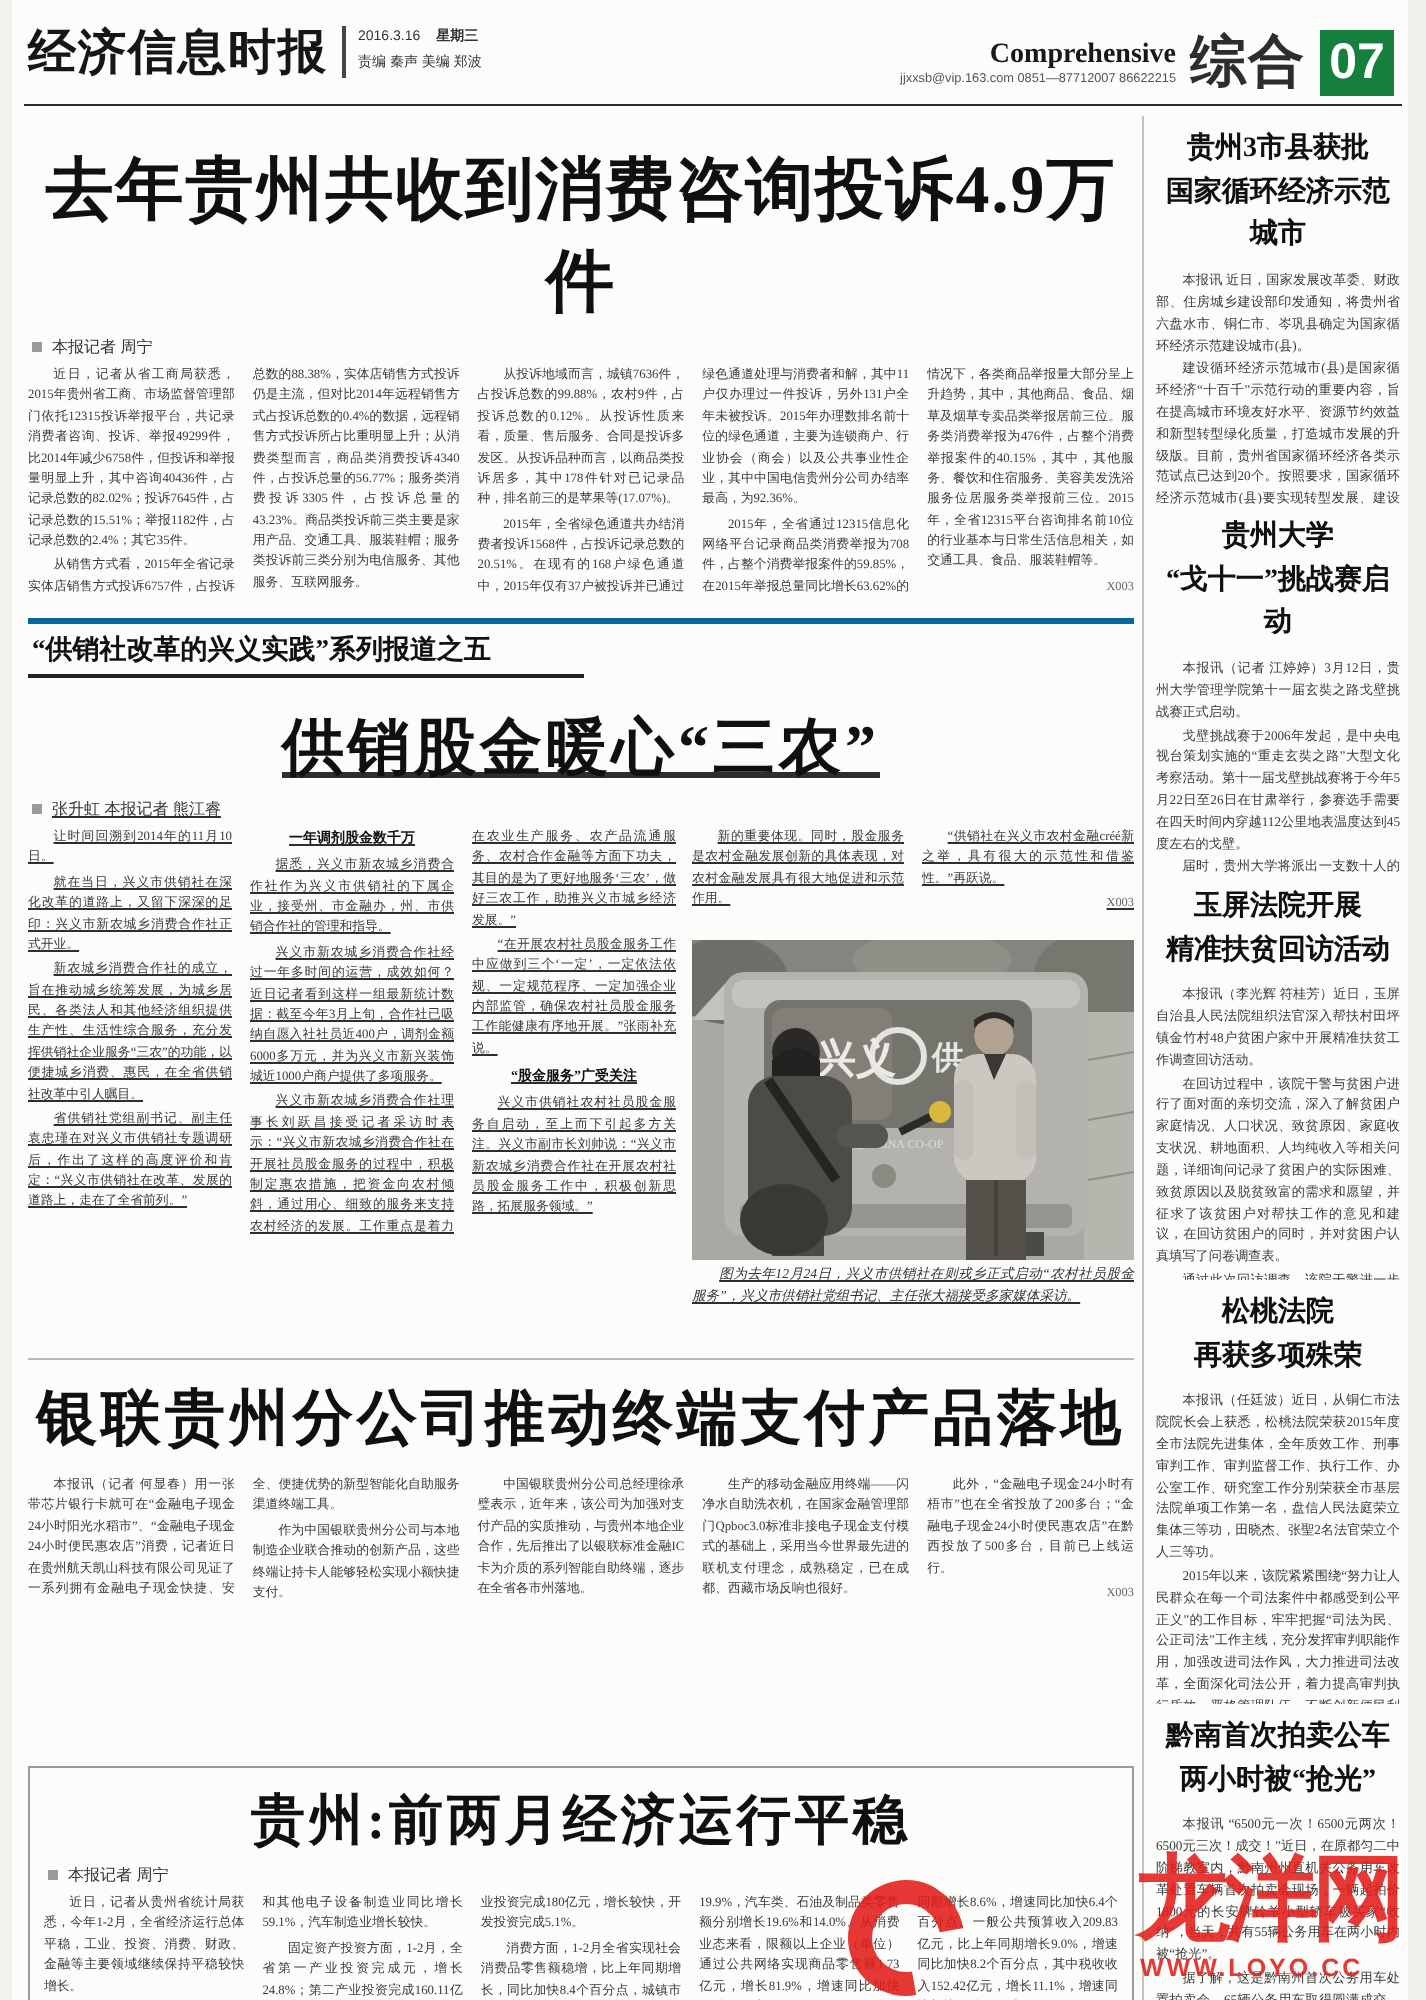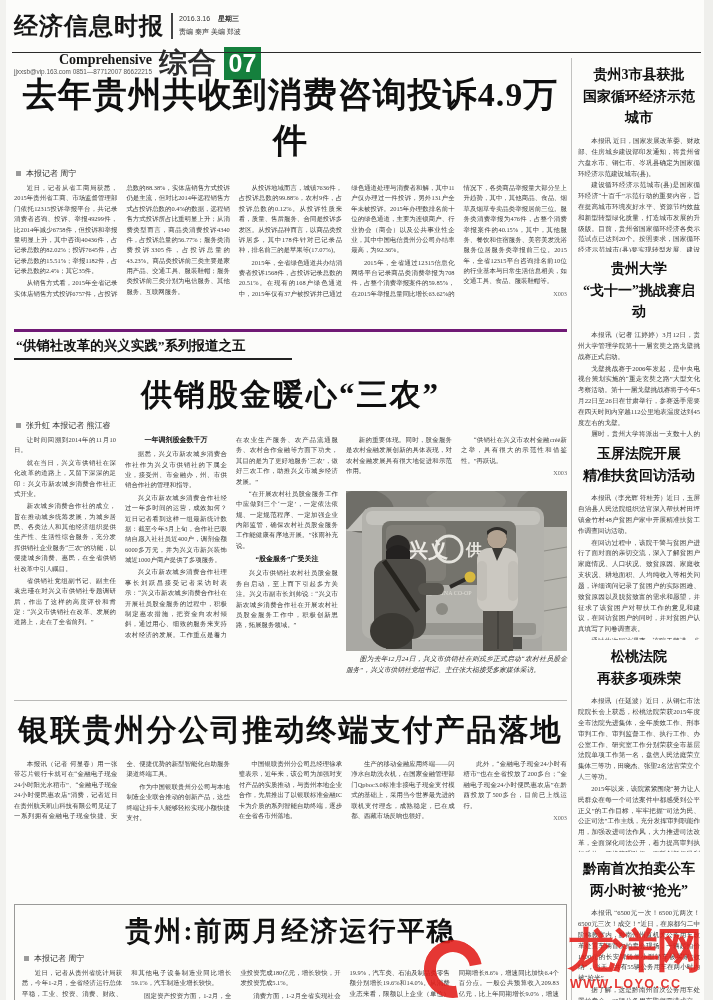--- a/index.html
+++ b/index.html
@@ -2,21 +2,21 @@
 <html><head>
 <meta charset="utf-8">
 <style>
   html,body{margin:0;padding:0;background:#e9e9e6;}
   .paper{position:relative;width:713px;height:1000px;margin:0 auto;background:#fcfcfa;overflow:hidden;
          font-family:"Liberation Serif","DejaVu Serif",serif;color:#2e2e2e;}
   .paper::after{content:"";position:absolute;right:0;top:0;width:9px;height:100%;background:#efefec;}
   .paper::before{content:"";position:absolute;left:0;top:0;width:6px;height:100%;background:#f2f2ef;z-index:5;}
 
   
-  .hdr{position:absolute;left:14px;top:10px;right:16px;height:40px;display:flex;justify-content:space-between;align-items:flex-start;flex-direction:column;}
+  .hdr{position:absolute;left:14px;top:10px;right:16px;height:40px;display:flex;justify-content:space-between;align-items:flex-start;}
   .hdr-left{display:flex;align-items:center;gap:7px;}
   .masthead{font-size:24px;font-weight:900;letter-spacing:1px;color:#161616;}
   .hdr-meta{border-left:2px solid #444;padding-left:6px;font-size:7px;line-height:1.8;color:#333;
             font-family:"Liberation Sans","DejaVu Sans",sans-serif;}
   .hdr-right{display:flex;align-items:center;gap:7px;margin-top:2px;}
   .hdr-right .en{text-align:right;}
   .hdr-right .comp{font-weight:900;font-size:14px;color:#181818;}
   .hdr-right .contact{font-size:6.4px;color:#555;font-family:"Liberation Sans","DejaVu Sans",sans-serif;}
   .section-cn{font-size:28px;font-weight:900;color:#2d2d2d;letter-spacing:1px;}
   .page-box{width:37px;height:33px;background:#15803d;color:#fff;font-size:25px;font-weight:900;
@@ -34,21 +34,21 @@
   .byline .sq{display:inline-block;width:5px;height:5px;background:#9a9a9a;margin-right:5px;}
   .bodytext{font-size:6.4px;line-height:1.62;text-align:justify;color:#3a3a3a;column-gap:9px;overflow:hidden;}
   .bodytext p.para{margin:0 0 2px;text-indent:2em;}
   .bodytext p.col-subhead{margin:3px 0;text-indent:0;text-align:center;font-weight:bold;font-size:7px;color:#111;}
   .bodytext p.endmark{margin:0;text-indent:0;text-align:right;color:#666;font-size:6.2px;}
 
   
   .art1-headline{font-size:34px;letter-spacing:1px;margin-top:14px;}
   .art1-body{height:122px;column-count:5;}
 
-  .sect2{margin-top:24px;border-top:3px solid #701a75;padding-top:4px;}
+  .sect2{margin-top:4px;border-top:3px solid #0369a1;padding-top:4px;text-decoration:underline;}
   .kicker{display:inline-block;font-weight:900;font-size:13.5px;color:#111;border-bottom:2px solid #222;
           padding:0 46px 3px 2px;}
   .art2-headline{font-size:31px;letter-spacing:2px;margin:14px 0 2px;}
   .art2-cols{display:flex;gap:8px;margin-top:2px;}
   .art2-left{width:324px;height:258px;column-count:3;}
   .art2-right{width:221px;}
   .art2-right-top{height:53px;column-count:2;margin-bottom:3px;}
   .photo-frame{width:221px;height:160px;background:#14b8a6;overflow:hidden;}
   .caption{font-size:6.8px;line-height:1.55;color:#333;text-align:justify;margin-top:3px;font-style:italic;text-indent:2em;}
 

